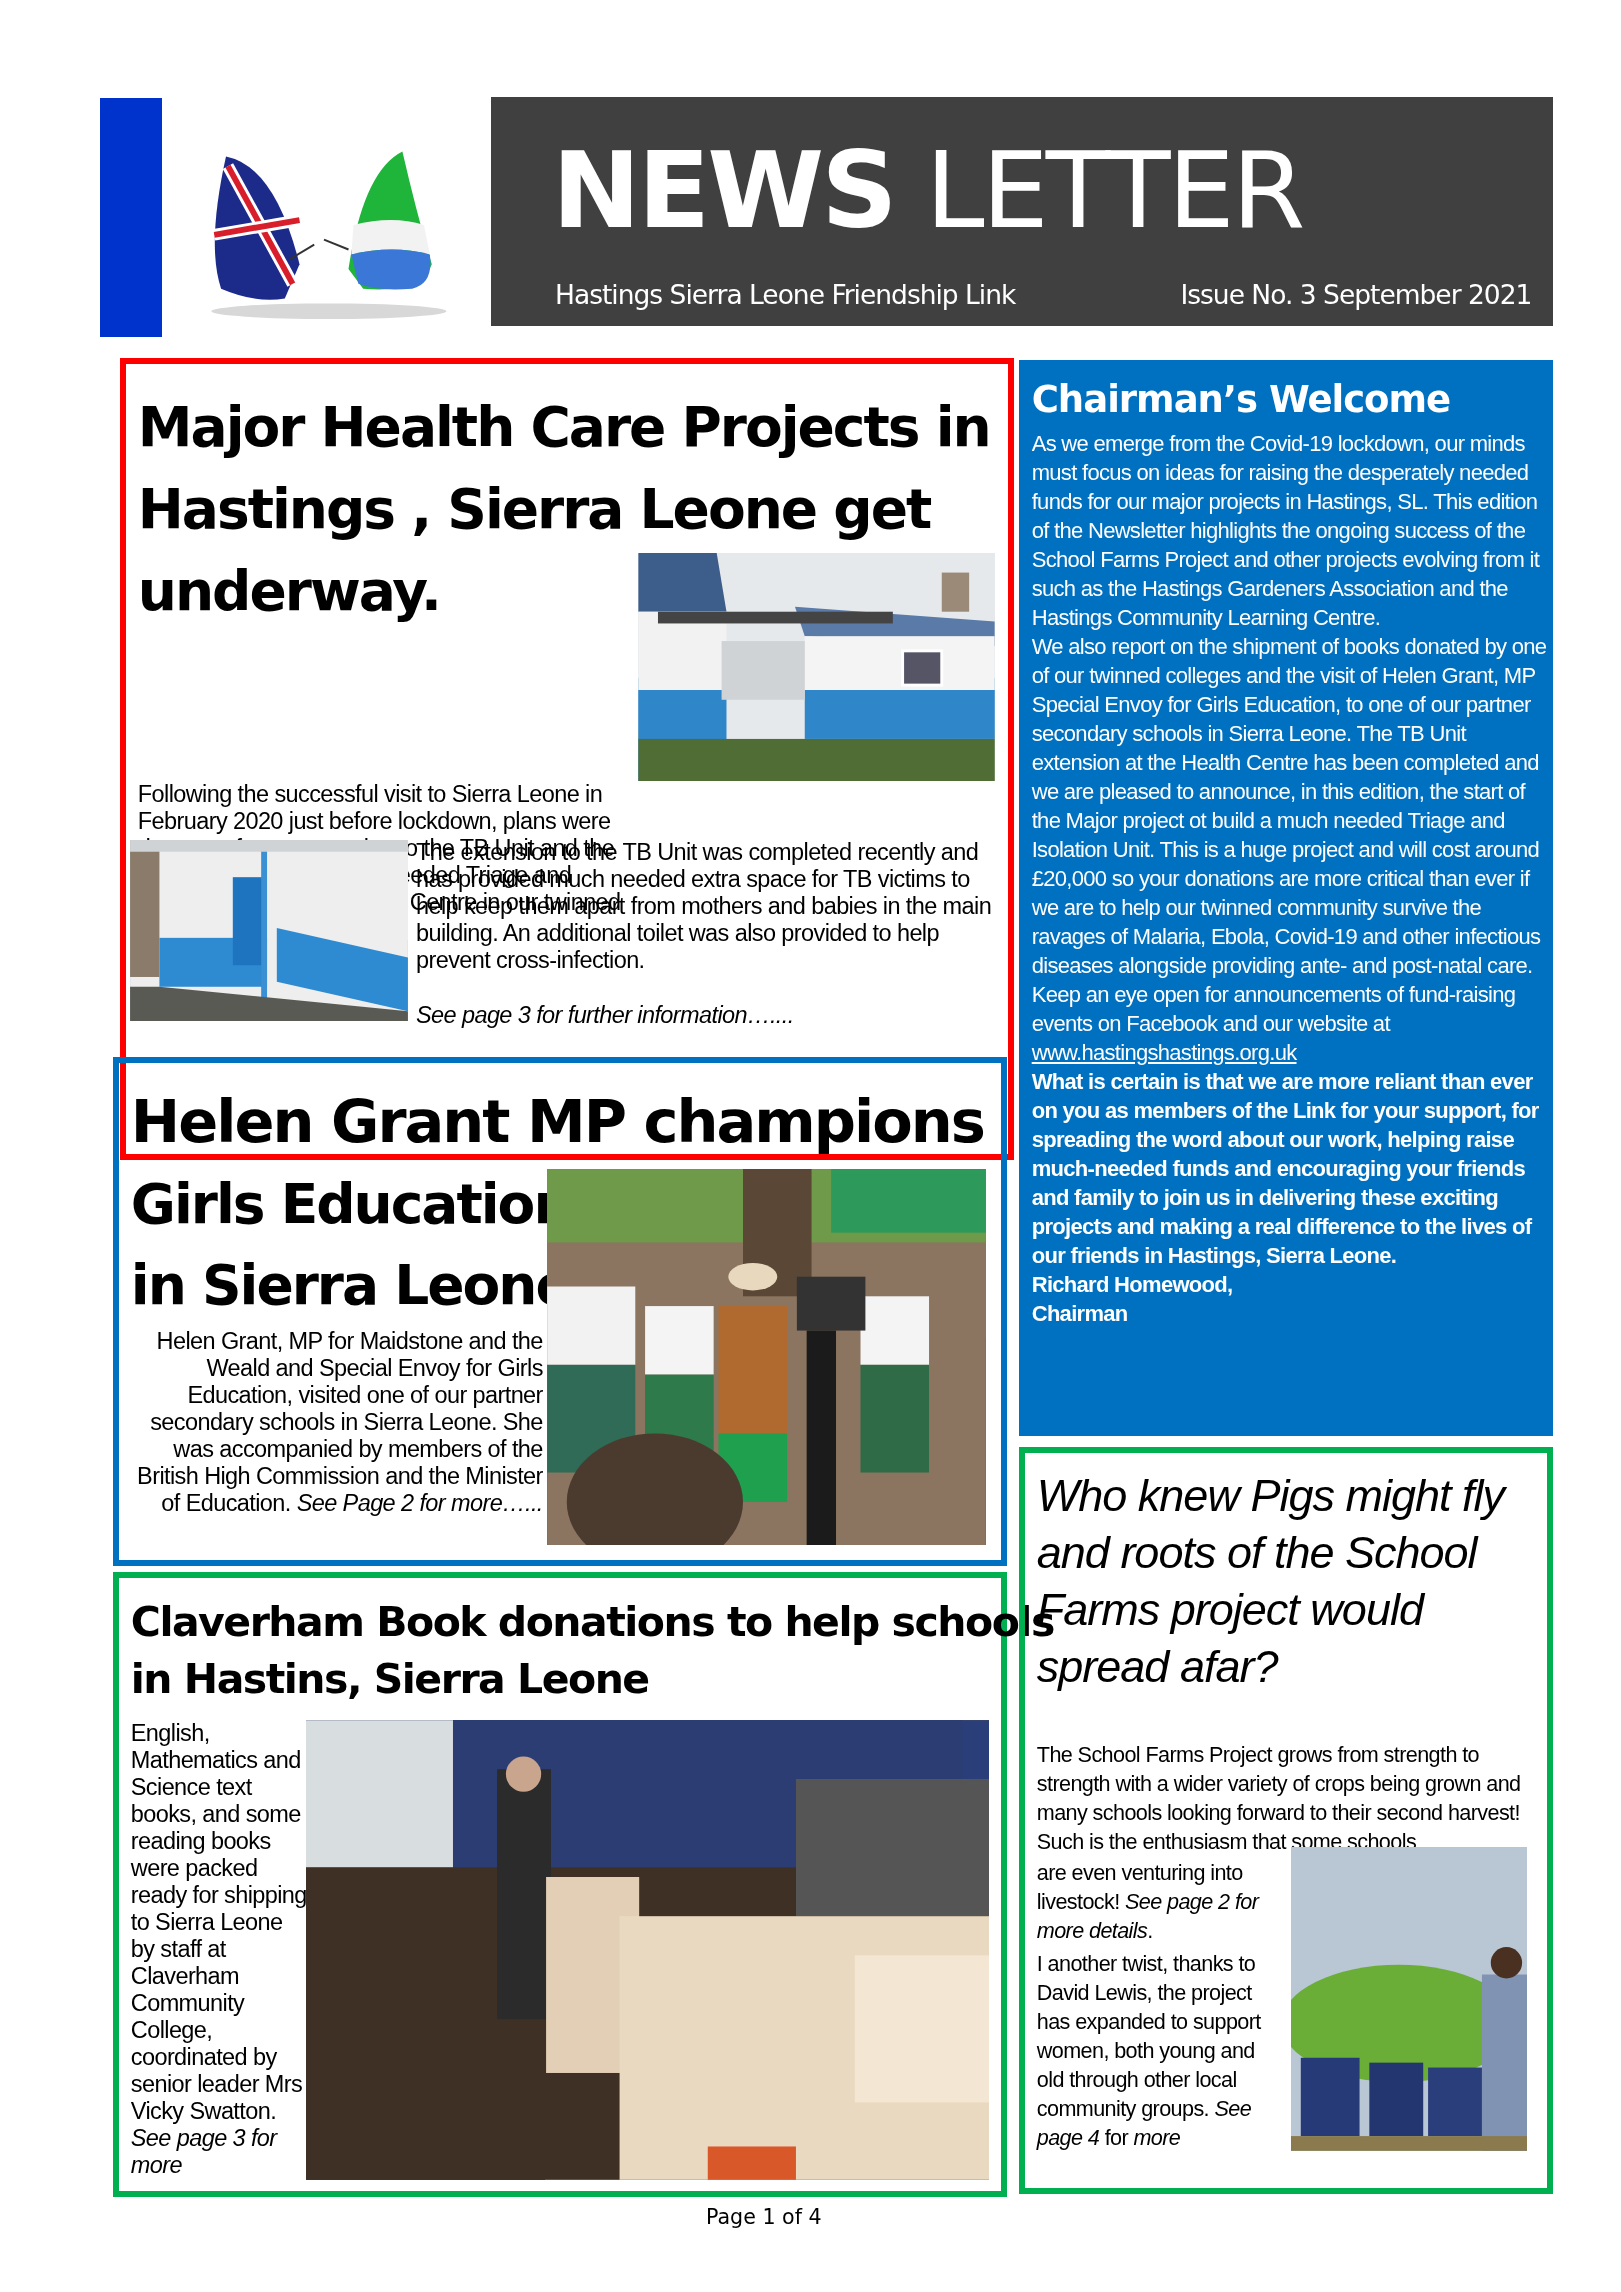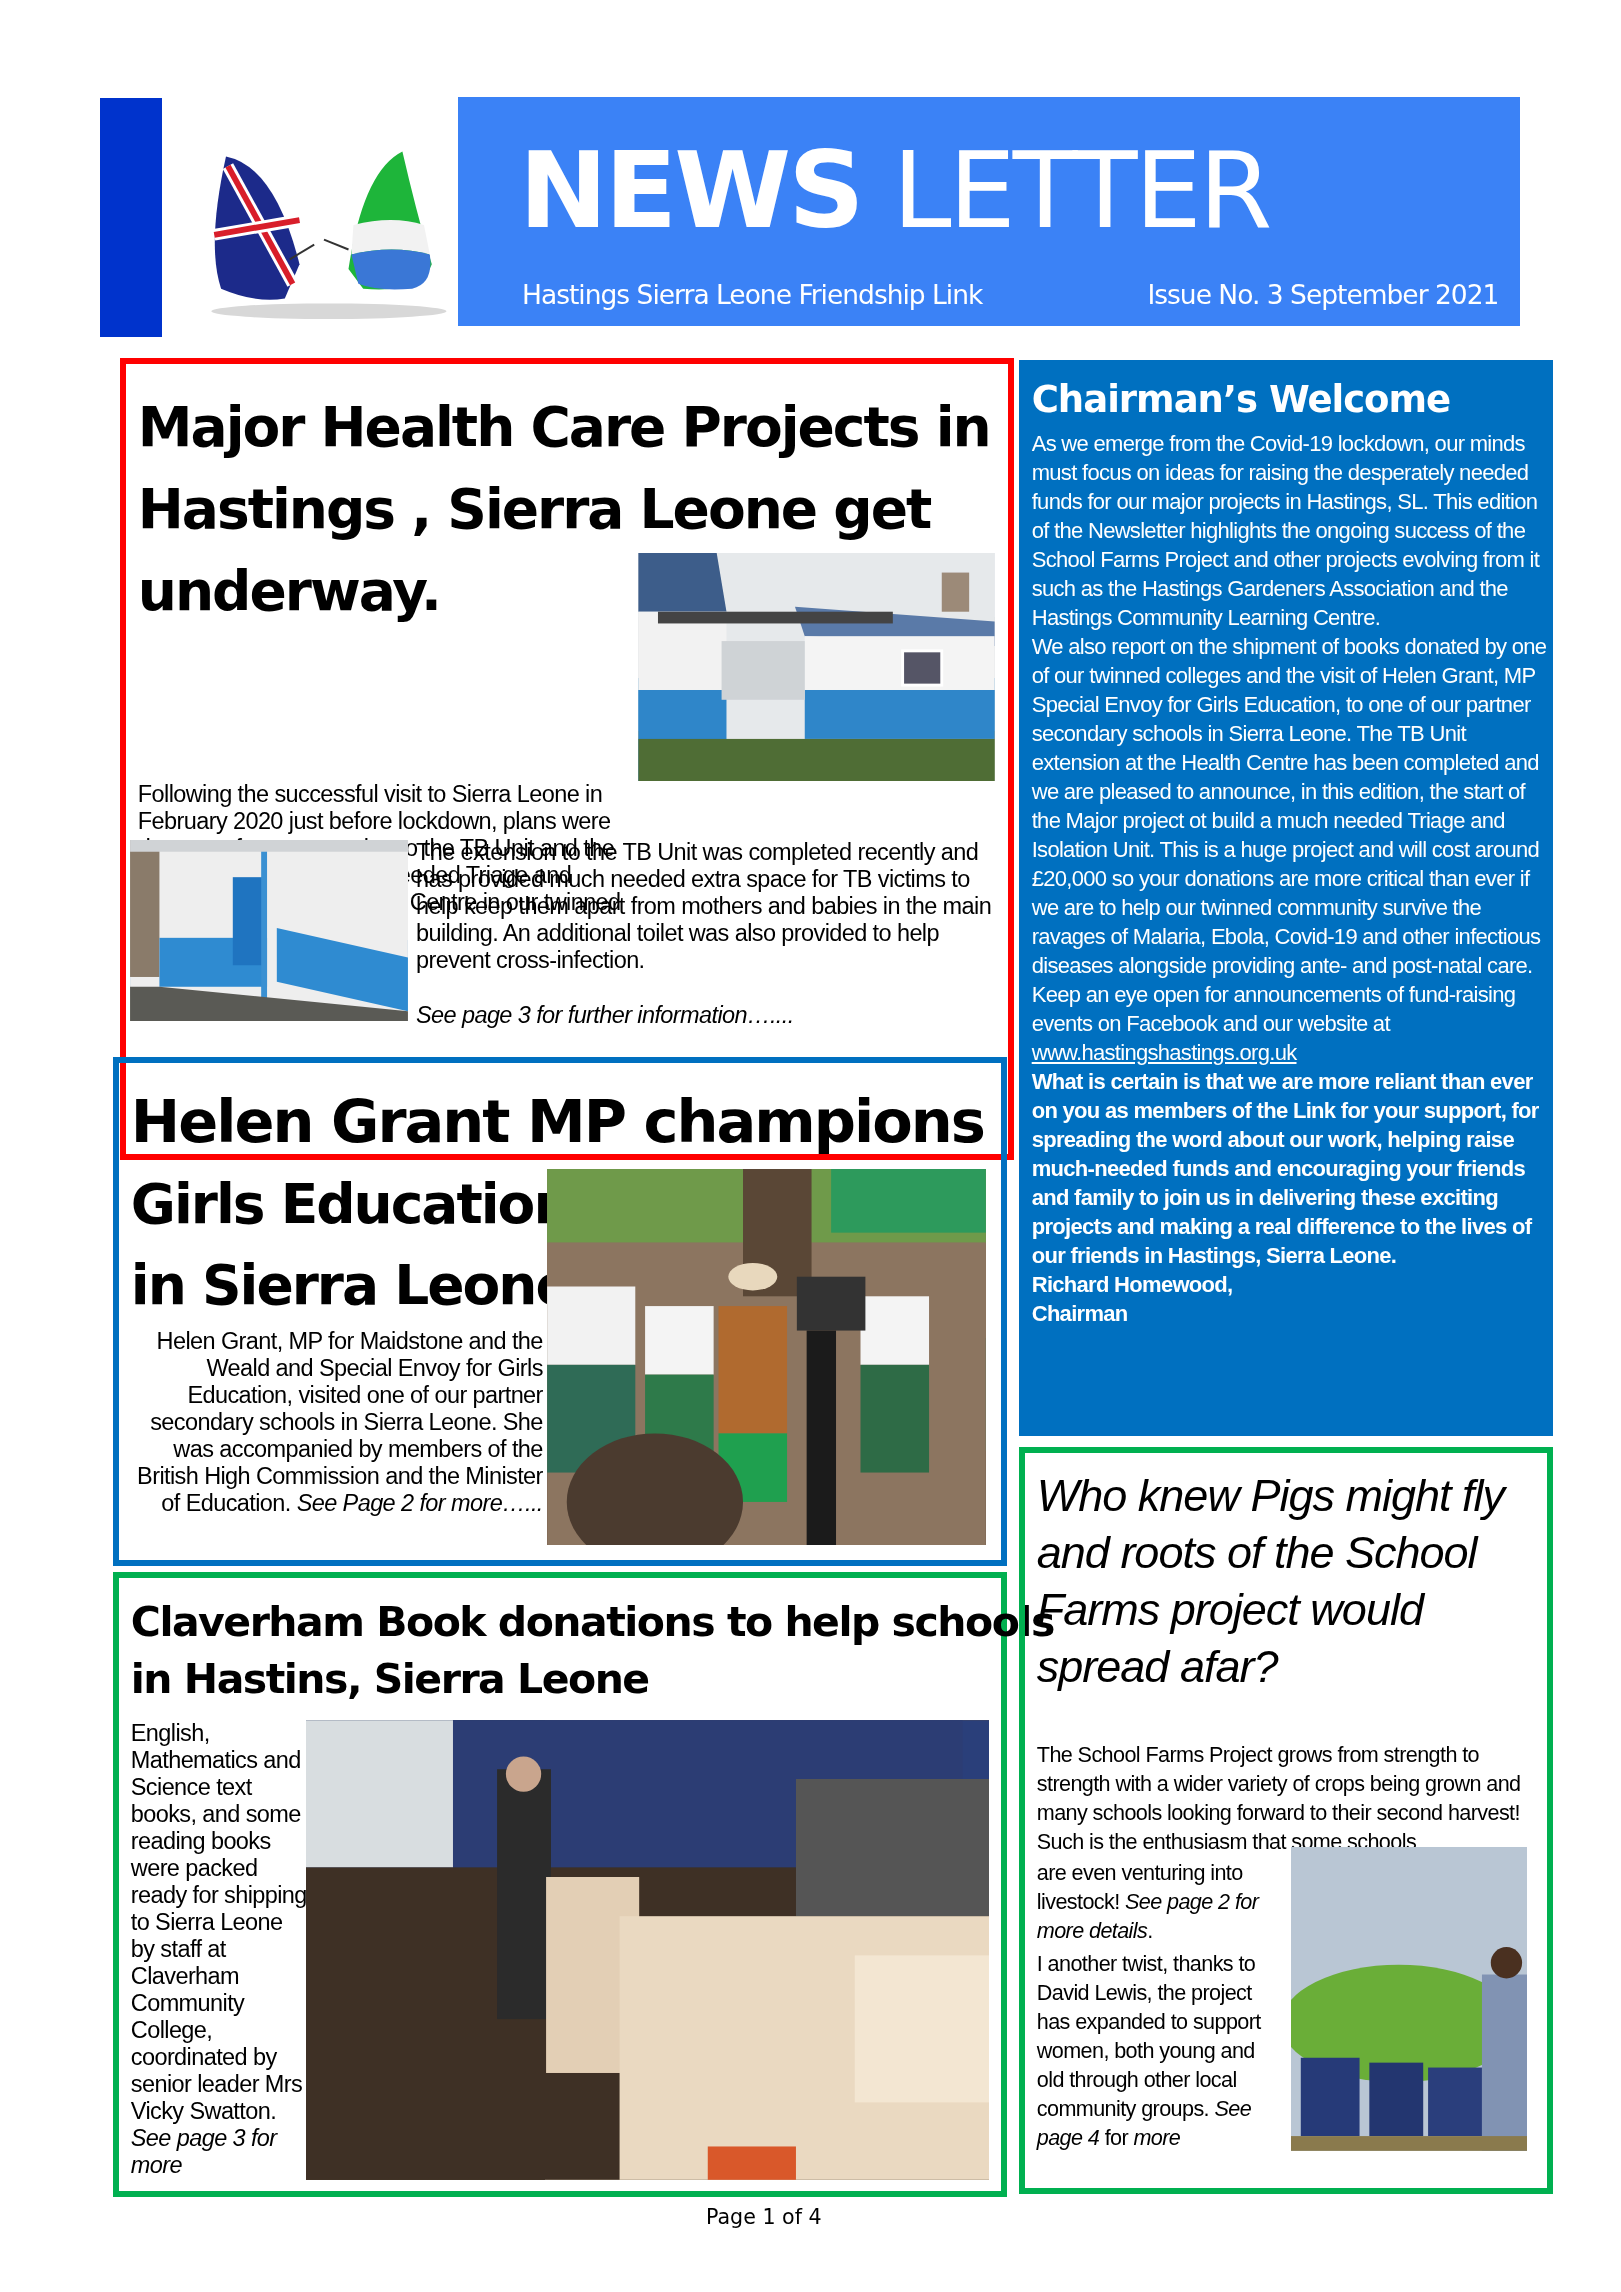--- a/index.html
+++ b/index.html
@@ -2,21 +2,21 @@
 <html><head>
 <meta charset="utf-8">
 <style>
   html, body { margin:0; padding:0; background:#ffffff; }
   body { width:1621px; height:2293px; position:relative; overflow:hidden; font-family:"Liberation Sans", sans-serif; color:#000; }
   .abs { position:absolute; box-sizing:border-box; }
 
   
   .blue-bar { left:100px; top:98px; width:62px; height:239px; background:#0033cc; }
   .logo { left:167px; top:127px; width:314px; height:196px; }
-  .banner { left:458px; top:97px; width:1062px; height:229px; background:#3b82f6; color:#fff; }
+  .banner { left:491px; top:97px; width:1062px; height:229px; background:#404040; color:#fff; }
   .banner-title { position:absolute; left:61px; top:41px; font-family:"DejaVu Sans", sans-serif; font-size:106px; line-height:1; letter-spacing:-2.9px; white-space:nowrap; }
   .banner-title .b { font-weight:bold; }
   .banner-title .n { font-weight:normal; }
   .banner-sub { position:absolute; left:64px; top:182px; font-size:26.5px; font-family:"DejaVu Sans", sans-serif; white-space:nowrap; letter-spacing:-1px;}
   .banner-issue { position:absolute; right:21.6px; top:182px; font-size:26.5px; font-family:"DejaVu Sans", sans-serif; white-space:nowrap; letter-spacing:-1px;}
 
   
   .box-red { left:120px; top:358px; width:894px; height:802px; border:6.9px solid #ff0000; }
   .box-blue { left:113px; top:1057px; width:894px; height:509px; border:6.9px solid #0070c0; }
   .box-green-l { left:113px; top:1572px; width:894px; height:625px; border:6.9px solid #00b050; }

